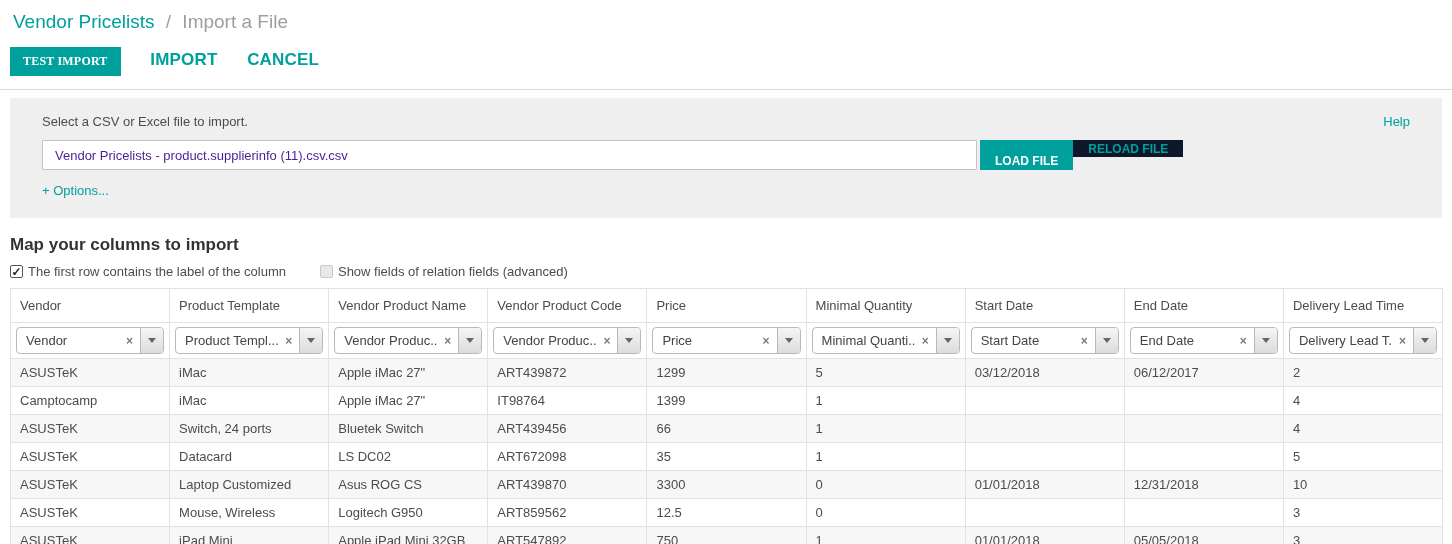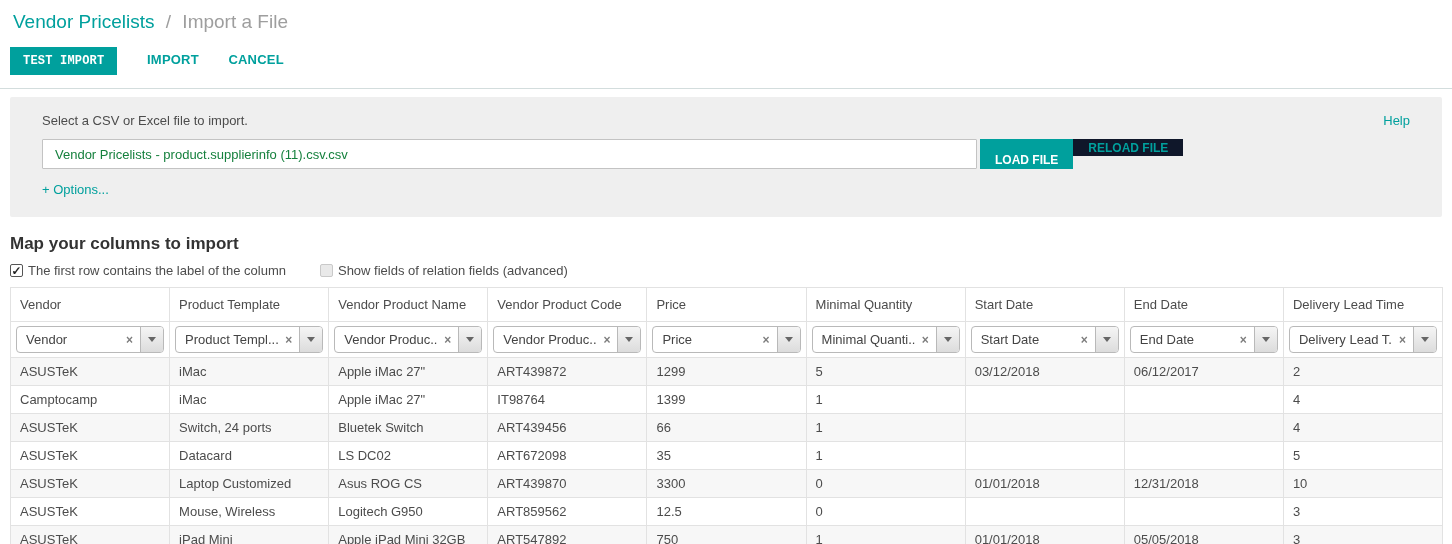--- a/index.html
+++ b/index.html
@@ -10,40 +10,40 @@
   .breadcrumb { padding: 11px 12px 6px 13px; font-size: 19px; }
   .breadcrumb .bc-link { color: var(--accent, #00a09d); cursor: pointer; }
   .breadcrumb .bc-sep { color: #9e9e9e; margin: 0 6px; }
   .breadcrumb .bc-current { color: #9e9e9e; }
 
   
   .toolbar { padding: 8px 0 13px 10px; border-bottom: 1px solid #d3dddd; }
   .btn-primary {
     display: inline-block; background: var(--accent, #00a09d); color: #fff;
     font-size: 12px; font-weight: 700; padding: 7px 13px; border: none;
-    cursor: pointer; font-family: Liberation Mono, monospace; letter-spacing: .2px; text-align: right;
+    cursor: pointer; font-family: Liberation Serif, serif; letter-spacing: .2px; text-align: right;
   }
   .btn-link {
     display: inline-block; background: transparent; color: var(--accent, #00a09d);
-    font-size: 13px; font-weight: 700; border: none; cursor: pointer;
+    font-size: 17px; font-weight: 700; border: none; cursor: pointer;
     margin-left: 26px; font-family: inherit; letter-spacing: .2px;
   }
 
   
   .file-panel {
     margin: 8px 10px 0 10px; background: #efefef; border-radius: 2px;
     padding: 16px 32px 20px 32px;
   }
   .panel-top { display: flex; justify-content: space-between; align-items: center; }
   .panel-label { color: #4c4c4c; font-size: 13px; }
   .help-link { color: var(--accent, #00a09d); font-size: 13px; cursor: pointer; text-decoration: none; }
   .file-row { display: flex; align-items: stretch; margin-top: 11px; }
   .file-input {
     flex: 0 0 935px; height: 30px; border: 1px solid #c3c3c3; background: #fff;
-    padding: 0 12px; font-size: 13px; color: #15803d; font-family: inherit; border-radius: 1px;
+    padding: 0 12px; font-size: 13px; color: #4c1d95; font-family: inherit; border-radius: 1px;
   }
   .btn-load {
     height: 30px; background: var(--accent, #00a09d); color: #fff; border: none;
     font-size: 12px; font-weight: 700; padding: 14px 15px; margin-left: 3px;
     cursor: pointer; font-family: inherit;
   }
   .btn-reload {
     height: 17px; background: #0f172a; color: var(--accent, #00a09d); border: none;
     font-size: 12px; font-weight: 700; padding: 0 15px; cursor: pointer; font-family: inherit;
   }

